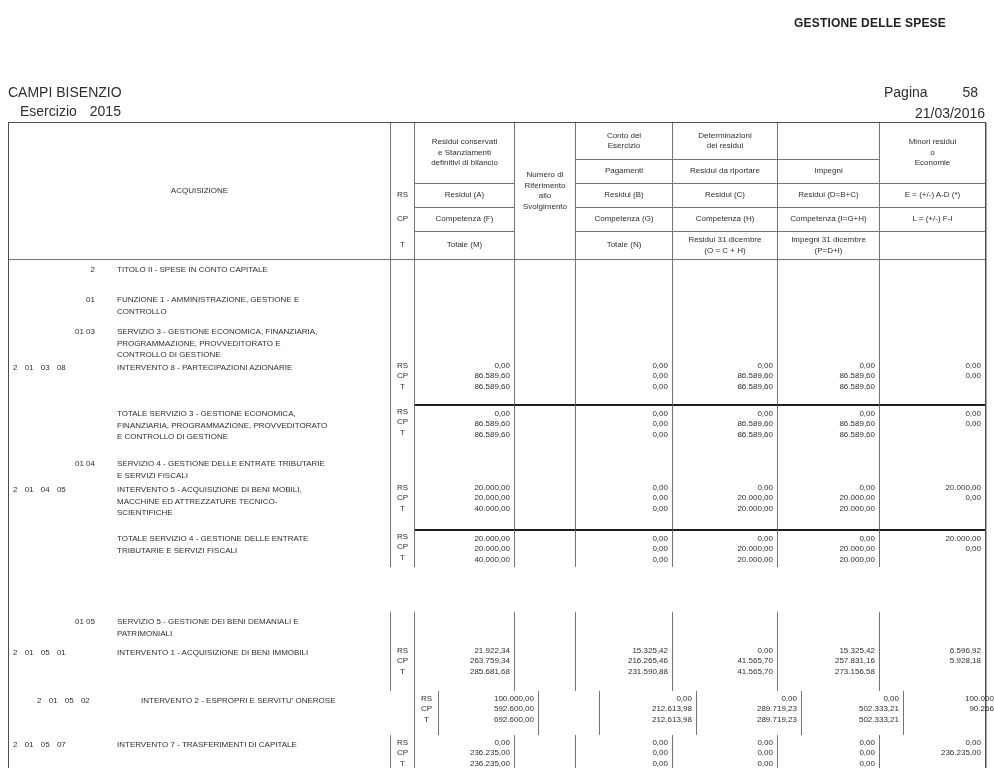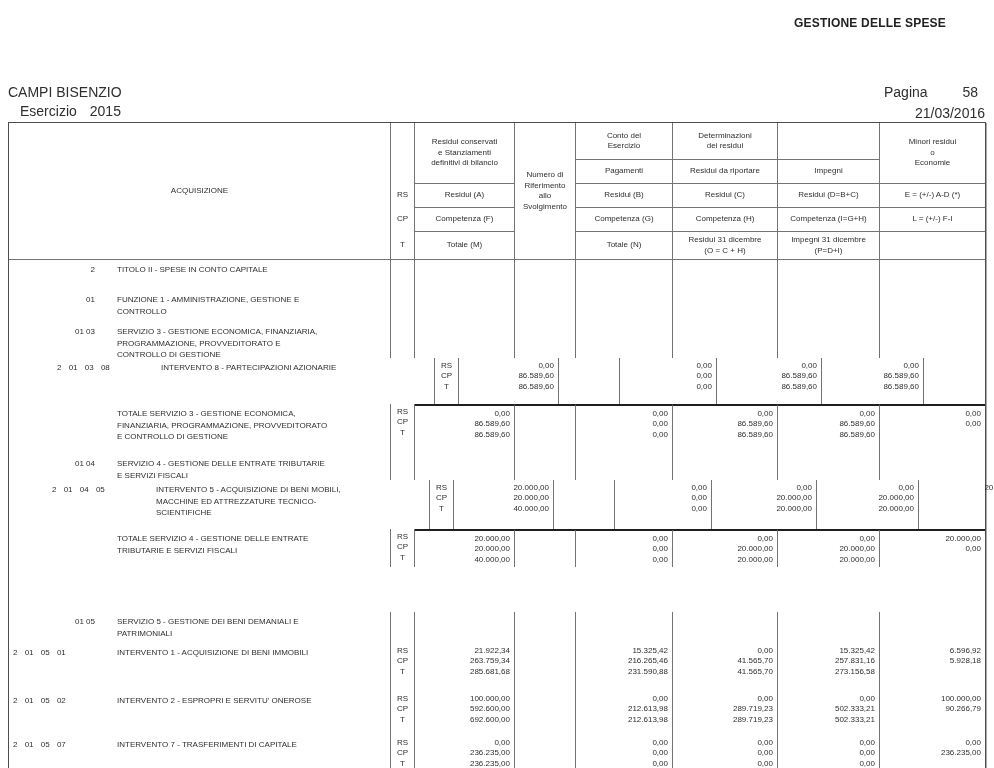--- a/index.html
+++ b/index.html
@@ -177,21 +177,21 @@
 CONTROLLO DI GESTIONE</div>
         </div>
         <div class="c crst"></div>
         <div class="c cnum tt"></div>
         <div class="c cnum tt"></div>
         <div class="c cnum tt"></div>
         <div class="c cnum tt"></div>
         <div class="c cnum tt"></div>
         <div class="c cnum tt"></div>
       </div>
-      <div class="trow" style="height: 46px; margin-left: 44px;">
+      <div class="trow" style="height: 46px;">
         <div class="c cdesc">
           <div class="code full">2 01 03 08</div>
           <div class="desc">INTERVENTO 8 - PARTECIPAZIONI AZIONARIE</div>
         </div>
         <div class="c crst">
           <div class="ln">RS</div>
           <div class="ln">CP</div>
           <div class="ln">T</div>
         </div>
         <div class="c cnum tt">
@@ -275,21 +275,21 @@
 E SERVIZI FISCALI</div>
         </div>
         <div class="c crst"></div>
         <div class="c cnum tt"></div>
         <div class="c cnum tt"></div>
         <div class="c cnum tt"></div>
         <div class="c cnum tt"></div>
         <div class="c cnum tt"></div>
         <div class="c cnum tt"></div>
       </div>
-      <div class="trow" style="height: 49px; margin-left: 39px;">
+      <div class="trow" style="height: 49px;">
         <div class="c cdesc">
           <div class="code full">2 01 04 05</div>
           <div class="desc">INTERVENTO 5 - ACQUISIZIONE DI BENI MOBILI,
 MACCHINE ED ATTREZZATURE TECNICO-
 SCIENTIFICHE</div>
         </div>
         <div class="c crst">
           <div class="ln">RS</div>
           <div class="ln">CP</div>
           <div class="ln">T</div>
@@ -415,21 +415,21 @@
           <div class="ln">15.325,42</div>
           <div class="ln">257.831,16</div>
           <div class="ln">273.156,58</div>
         </div>
         <div class="c cnum tt">
           <div class="ln">6.596,92</div>
           <div class="ln">5.928,18</div>
           <div class="ln">&nbsp;</div>
         </div>
       </div>
-      <div class="trow" style="height: 44px;">
+      <div class="trow" style="height: 44px; margin-left: 24px;">
         <div class="c cdesc">
           <div class="code full">2 01 05 02</div>
           <div class="desc">INTERVENTO 2 - ESPROPRI E SERVITU' ONEROSE</div>
         </div>
         <div class="c crst">
           <div class="ln">RS</div>
           <div class="ln">CP</div>
           <div class="ln">T</div>
         </div>
         <div class="c cnum tt">

